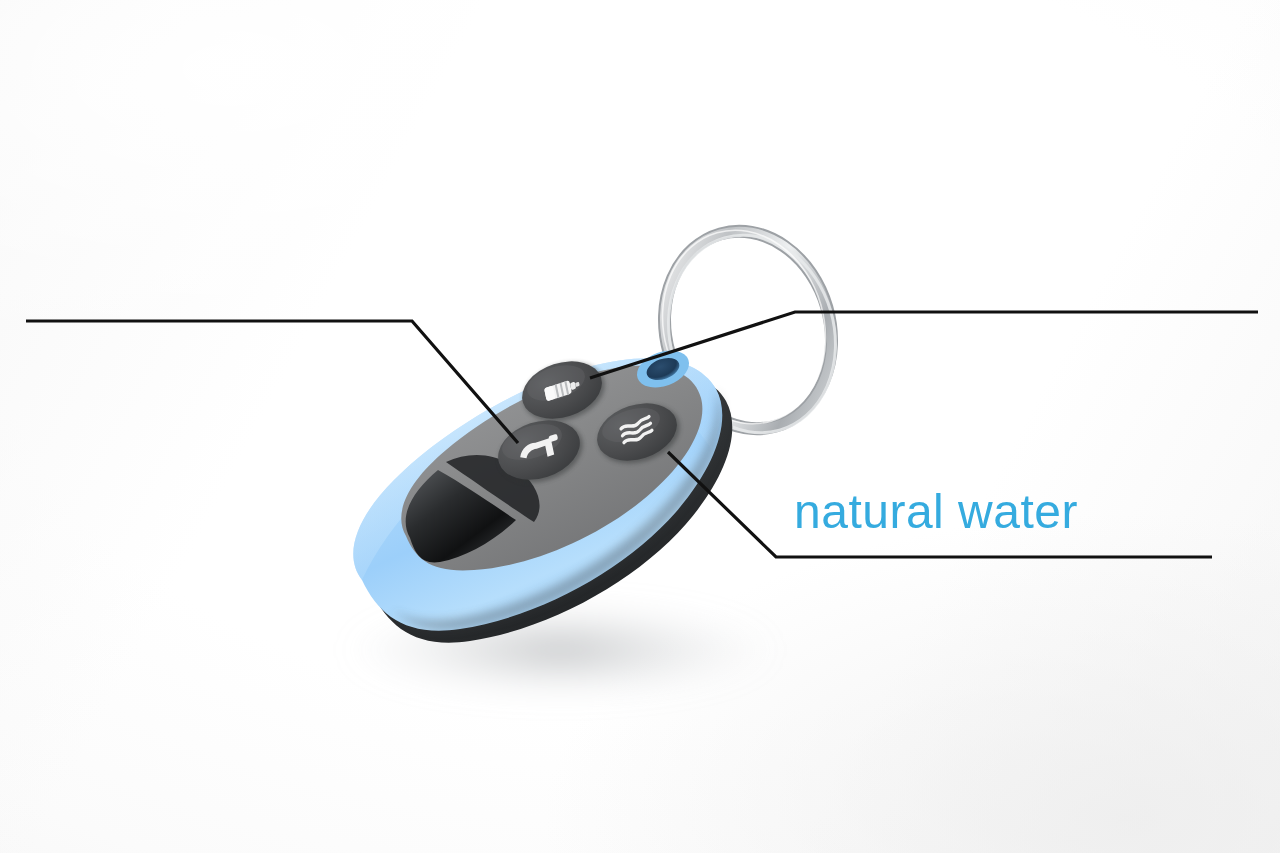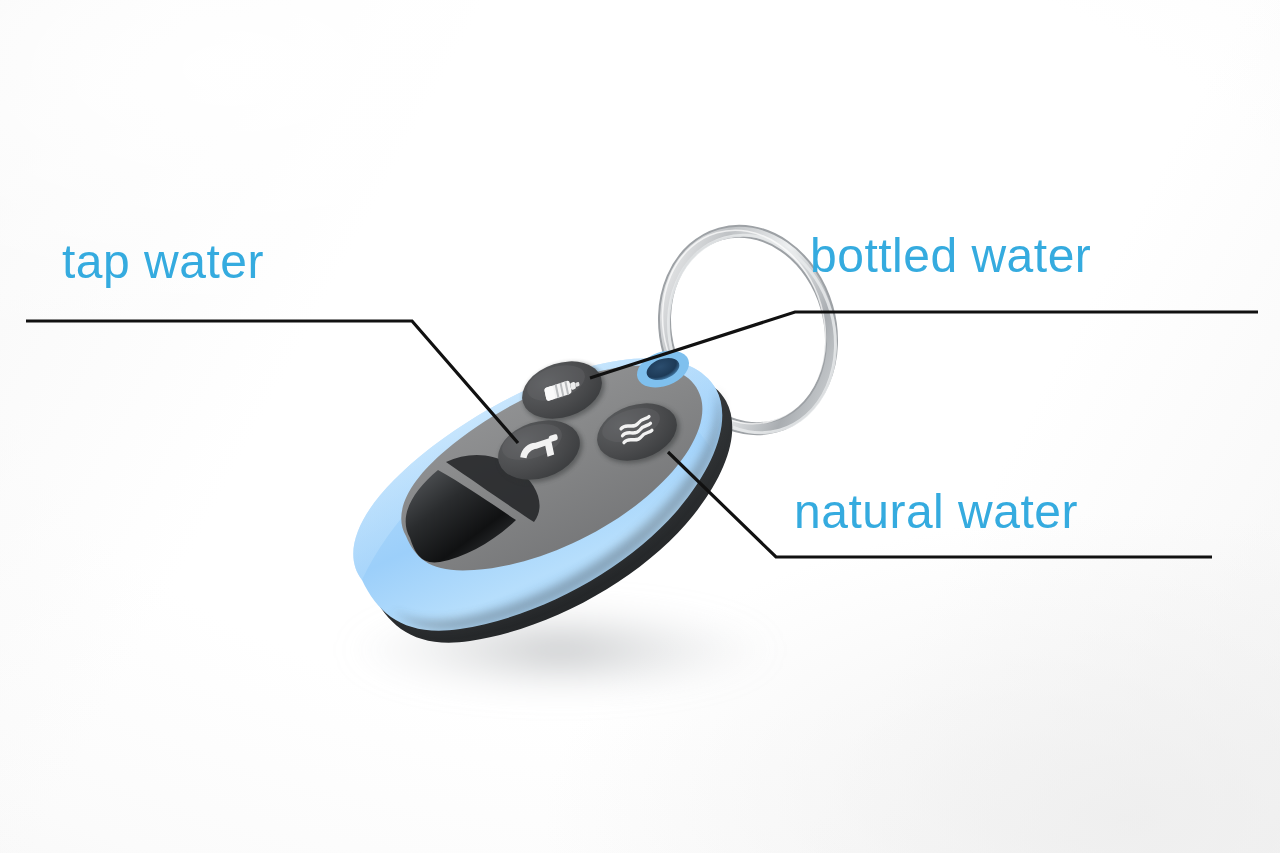--- a/index.html
+++ b/index.html
@@ -269,19 +269,17 @@
 
   <svg id="annotation-layer" class="layer" viewBox="0 0 1280 853">
 
     <path class="leader" d="M 26 321 L 412 321 L 518 443"></path>
 
     <path class="leader" d="M 1258 312 L 795 312 L 590 378"></path>
 
     <path class="leader" d="M 668 452 L 776 557 L 1212 557"></path>
   </svg>
 
-  <div id="label-tap-water" class="callout">tap water</div>
-
-  <div id="label-bottled-water" class="callout">bottled water</div>
+
 
   <div id="label-natural-water" class="callout">natural water</div>
 
 </div>
 
 </body></html>

